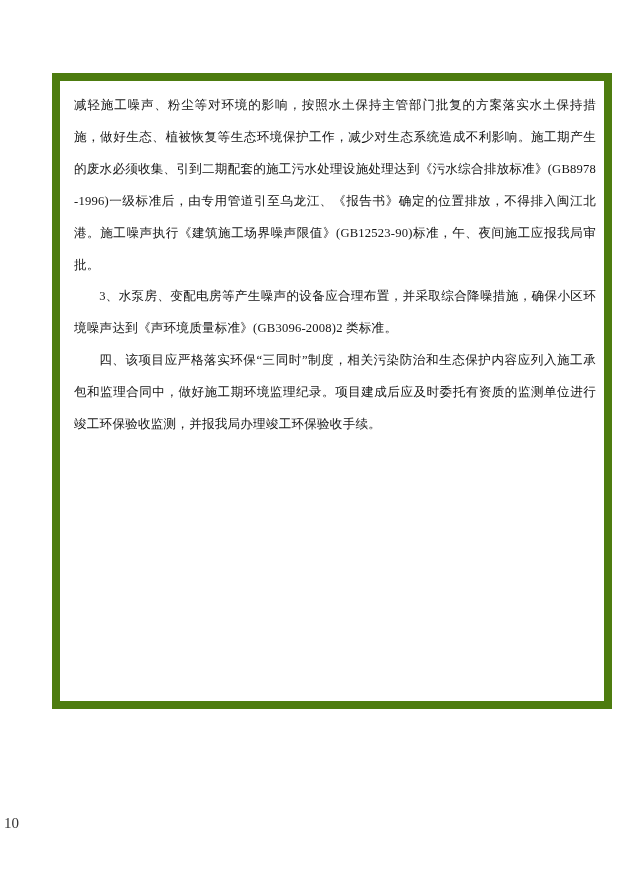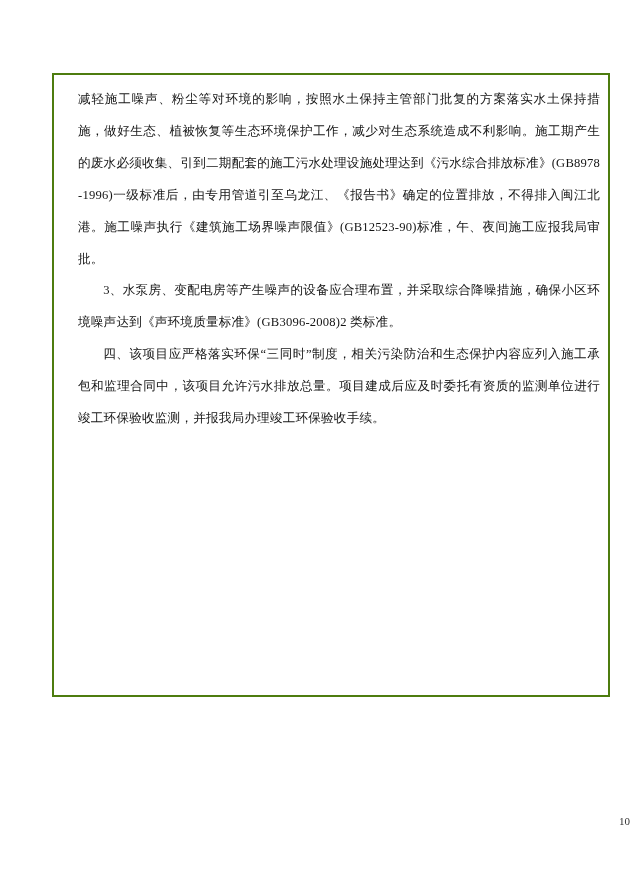--- a/index.html
+++ b/index.html
@@ -15,51 +15,51 @@
     overflow: hidden;
     font-family: "Liberation Serif", "DejaVu Serif", serif;
     color: #141414;
   }
   .table-cell {
     position: absolute;
     left: 52px;
     top: 73px;
     width: 522px;
     height: 611px;
-    border: 2px solid #4d7c0f;
+    border: 8px solid #4d7c0f;
     box-sizing: content-box;
-    padding: 9px 8px 0 24px;
+    padding: 9px 8px 0 14px;
     background: #ffffff;
   }
   .para {
     margin: 0;
     font-size: 12.6px;
     line-height: 31.9px;
     text-align: justify;
     text-justify: inter-ideograph;
     letter-spacing: 0.2px;
     word-break: break-all;
   }
   .para.indent {
     text-indent: 2em;
   }
   .page-number {
     position: absolute;
-    left: 12px;
+    left: 4px;
     right: 0;
     top: 815px;
-    text-align: right;
-    font-size: 11px;
+    text-align: left;
+    font-size: 15px;
     color: #333333;
     font-family: "Liberation Serif", "DejaVu Serif", serif;
   }
 </style>
 </head>
 <body>
 
 <div class="page">
   <div class="table-cell">
     <p class="para">减轻施工噪声、粉尘等对环境的影响，按照水土保持主管部门批复的方案落实水土保持措施，做好生态、植被恢复等生态环境保护工作，减少对生态系统造成不利影响。施工期产生的废水必须收集、引到二期配套的施工污水处理设施处理达到《污水综合排放标准》(GB8978-1996)一级标准后，由专用管道引至乌龙江、《报告书》确定的位置排放，不得排入闽江北港。施工噪声执行《建筑施工场界噪声限值》(GB12523-90)标准，午、夜间施工应报我局审批。</p>
     <p class="para indent">3、水泵房、变配电房等产生噪声的设备应合理布置，并采取综合降噪措施，确保小区环境噪声达到《声环境质量标准》(GB3096-2008)2 类标准。</p>
-    <p class="para indent">四、该项目应严格落实环保“三同时”制度，相关污染防治和生态保护内容应列入施工承包和监理合同中，该项目允许污水排放总量。项目建成后应及时委托有资质的监测单位进行竣工环保验收监测，并报我局办理竣工环保验收手续。</p>
+    <p class="para indent">四、该项目应严格落实环保“三同时”制度，相关污染防治和生态保护内容应列入施工承包和监理合同中，做好施工期环境监理纪录。项目建成后应及时委托有资质的监测单位进行竣工环保验收监测，并报我局办理竣工环保验收手续。</p>
   </div>
   <div class="page-number">10</div>
 </div>
 
 </body></html>

